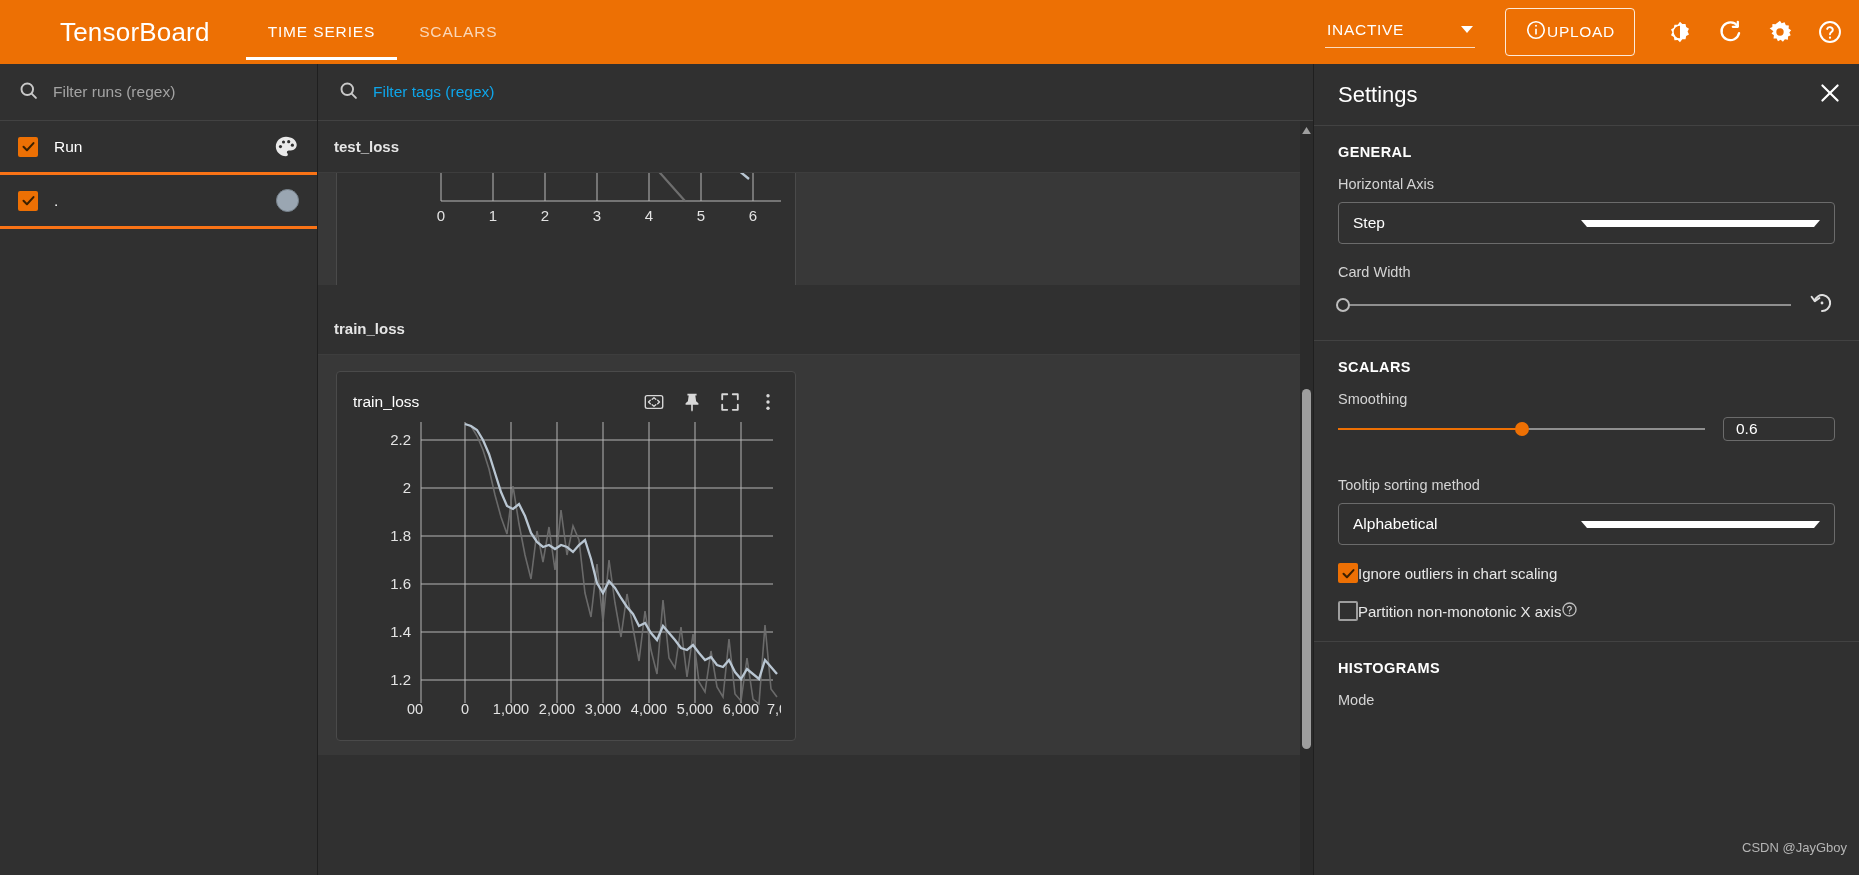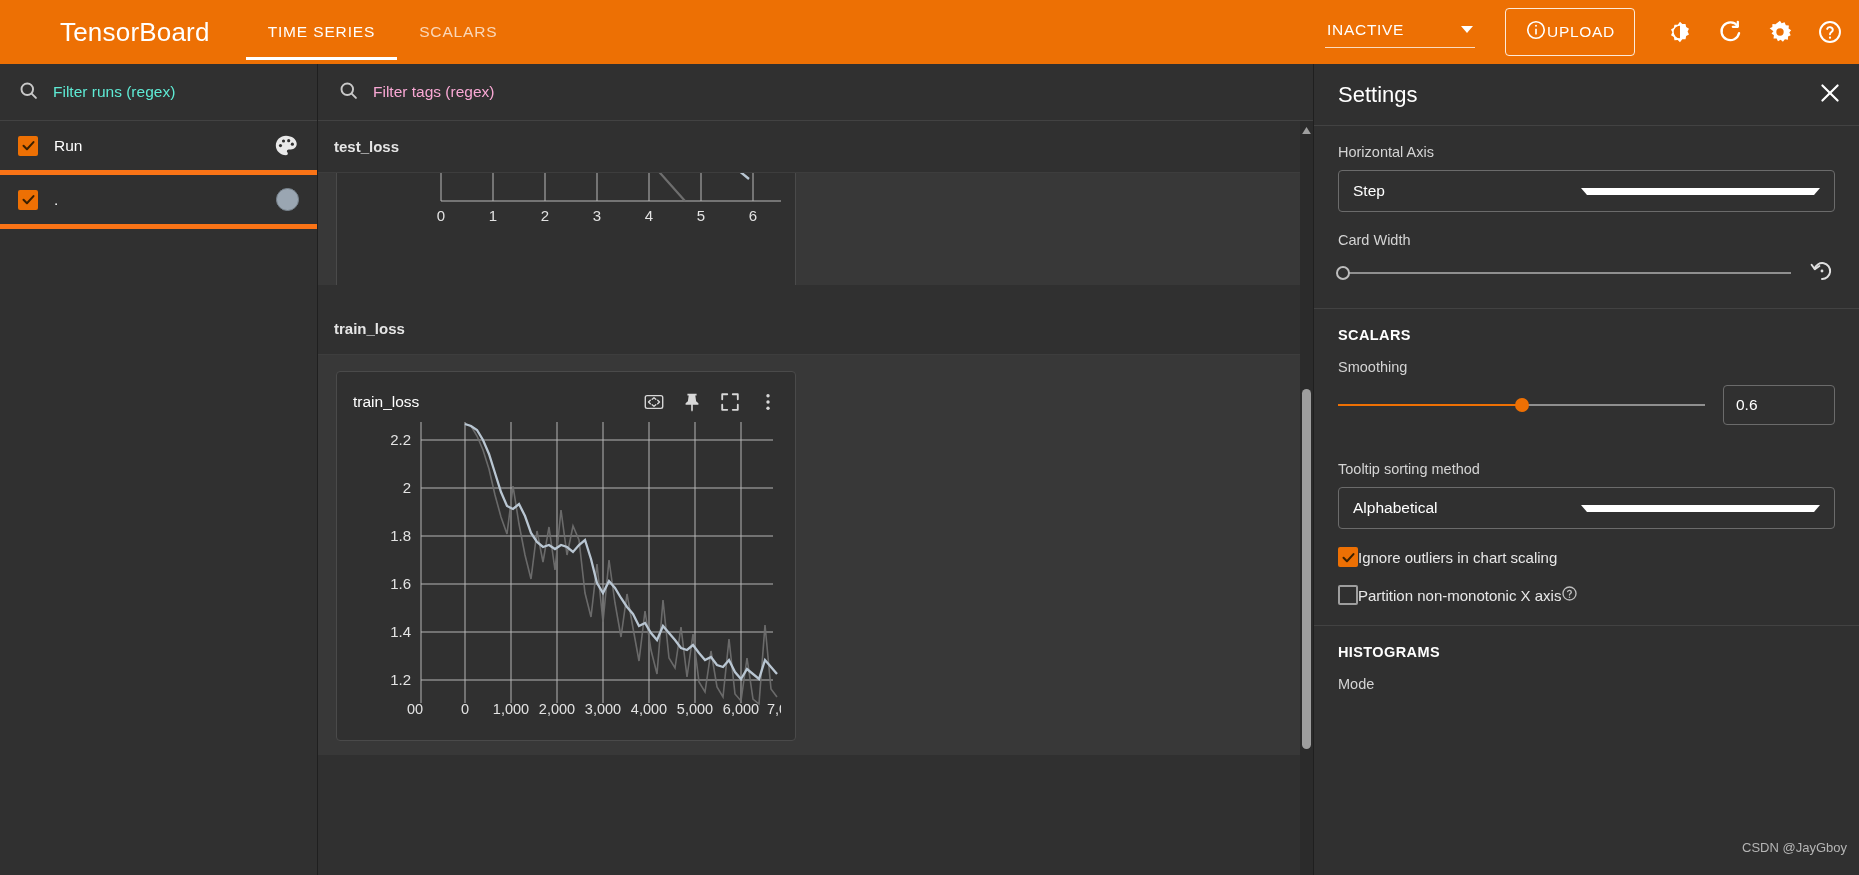--- a/index.html
+++ b/index.html
@@ -53,43 +53,43 @@
 
   
   .sidebar {
     width: 318px; min-width: 318px; background: #303030;
     border-right: 1px solid #1f1f1f; display: flex; flex-direction: column;
   }
   .search-row {
     height: 57px; display: flex; align-items: center; gap: 14px; padding: 0 18px;
     border-bottom: 1px solid #424242;
   }
-  .search-row .ph { color: #5eead4; font-size: 15.5px; }
+  .search-row .ph { color: #a3a3a3; font-size: 15.5px; }
   .run-row {
     height: 54px; display: flex; align-items: center; padding: 0 18px;
-    border-bottom: 5px solid #f97316; gap: 16px; cursor: pointer;
+    border-bottom: 3px solid #f97316; gap: 16px; cursor: pointer;
   }
   .cbx {
     width: 20px; height: 20px; min-width: 20px; border-radius: 2px; background: #ed7004;
     display: flex; align-items: center; justify-content: center;
   }
   .cbx.empty { background: transparent; border: 2px solid #9e9e9e; }
   .run-label { flex: 1; font-size: 15.5px; color: #fff; }
   .palette-ico { width: 26px; height: 26px; }
   .color-dot {
     width: 23px; height: 23px; border-radius: 50%; background: #9aa6b2; border: 1px solid #78838d;
   }
 
   
   .main { flex: 1; display: flex; flex-direction: column; min-width: 0; background: #303030; }
   .toolbar {
     height: 57px; min-height: 57px; display: flex; align-items: center;
     border-bottom: 1px solid #424242; padding-left: 20px; gap: 14px;
   }
-  .toolbar .ph { color: #f9a8d4; font-size: 15.5px; }
+  .toolbar .ph { color: #0ea5e9; font-size: 15.5px; }
   .tagfilter { flex: 1; display: flex; align-items: center; gap: 14px; }
   .chipgroup { display: flex; border: 1px solid #5c5c5c; border-radius: 4px; overflow: hidden; }
   .chip {
     padding: 8px 16px; font-size: 14.5px; color: #e8e8e8; cursor: pointer;
     border-right: 1px solid #5c5c5c; background: #303030;
   }
   .chip:last-child { border-right: none; }
   .chip.selected { background: #1f1f1f; }
   .tool-div { width: 1px; height: 32px; background: #5c5c5c; margin: 0 12px; }
   .settings-btn {
@@ -141,21 +141,21 @@
   .sp-select span { flex: 1; }
   .sp-slider-row { display: flex; align-items: center; gap: 18px; margin-top: 8px; }
   .track { flex: 1; height: 2px; background: #8f8f8f; position: relative; }
   .track .fill { position: absolute; left: 0; top: 0; height: 2px; background: #ed7004; }
   .knob {
     position: absolute; top: -6px; width: 14px; height: 14px; border-radius: 50%;
     border: 2px solid #bdbdbd; background: #303030; cursor: pointer;
   }
   .knob.filled { background: #ed7004; border-color: #ed7004; }
   .num-box {
-    border: 1px solid #6b6b6b; border-radius: 4px; width: 112px; height: 40px;
+    border: 1px solid #6b6b6b; border-radius: 4px; width: 112px; height: 24px;
     display: flex; align-items: center; padding: 0 12px; font-size: 15.5px;
   }
   .sp-check-row { display: flex; align-items: center; margin-top: 18px; font-size: 15px; }
   .sp-check-row .lbl { color: #e8e8e8; }
 
   
   .vscroll-outer {
     position: absolute; top: 0; bottom: 0; width: 13px; background: #2b2b2b;
   }
   .vscroll-thumb { position: absolute; left: 2px; width: 9px; border-radius: 5px; background: #9e9e9e; }
@@ -464,20 +464,21 @@
         <span class="sp-title">Settings</span>
         <span style="cursor:pointer;">
           <svg width="26" height="26" viewBox="0 0 24 24" fill="none" stroke="#fff" stroke-width="2" stroke-linecap="round">
             <line x1="5" y1="5" x2="19" y2="19"></line>
               <line x1="19" y1="5" x2="5" y2="19"></line>
           </svg>
         </span>
       </div>
 
       <div class="sp-group">
+        <div class="sp-group-title">GENERAL</div>
 
         <div class="sp-label">Horizontal Axis</div>
         <div class="sp-select">
           <span>Step</span>
           <span class="caret-down"></span>
         </div>
 
         <div class="sp-label" style="margin-top:20px;">Card Width</div>
         <div class="sp-slider-row">
           <div class="track">

